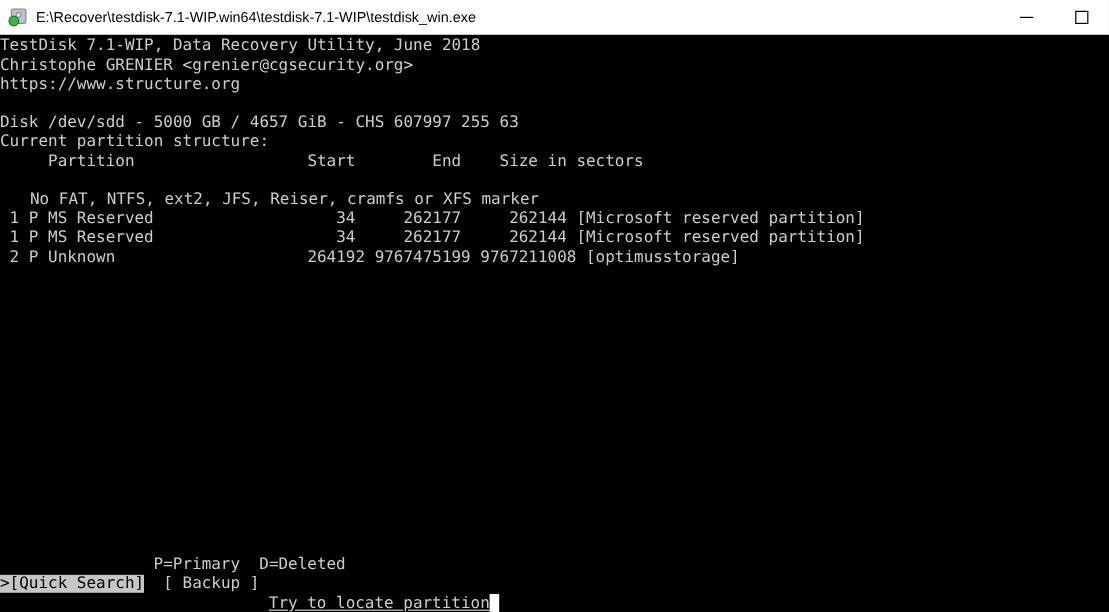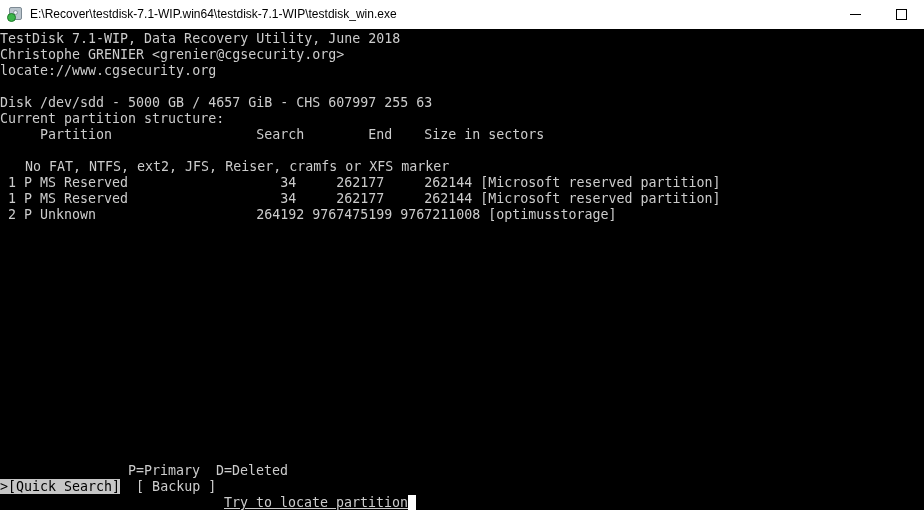--- a/index.html
+++ b/index.html
@@ -165,25 +165,25 @@
         <span class="maximize-glyph"></span>
       </div>
     </div>
   </div>
 
   <div class="terminal">
     <div class="screen">
 
       <div class="row" style="top:2px;">TestDisk 7.1-WIP, Data Recovery Utility, June 2018</div>
       <div class="row" style="top:18px;">Christophe GRENIER &lt;grenier@cgsecurity.org&gt;</div>
-      <div class="row" style="top:34px;">locate://www.cgsecurity.org</div>
+      <div class="row" style="top:34px;">https://www.structure.org</div>
 
       <div class="row" style="top:66px;">Disk /dev/sdd - 5000 GB / 4657 GiB - CHS 607997 255 63</div>
       <div class="row" style="top:82px;">Current partition structure:</div>
-      <div class="row" style="top:98px;">     Partition                  Search        End    Size in sectors</div>
+      <div class="row" style="top:98px;">     Partition                  Start        End    Size in sectors</div>
 
       <div class="row" style="top:130px;padding-left:25px;">No FAT, NTFS, ext2, JFS, Reiser, cramfs or XFS marker</div>
 
       <div class="row" style="top:146px;"> 1 P MS Reserved                   34     262177     262144 [Microsoft reserved partition]</div>
       <div class="row" style="top:162px;"> 1 P MS Reserved                   34     262177     262144 [Microsoft reserved partition]</div>
       <div class="row" style="top:178px;"> 2 P Unknown                    264192 9767475199 9767211008 [optimusstorage]</div>
 
       <div class="row" style="top:450px;"><span class="inverse">&gt;[Quick Search]</span><span>  </span><span>[ Backup ]</span></div>
 
       <div class="row" style="top:434px; left:128px;">P=Primary  D=Deleted</div>

